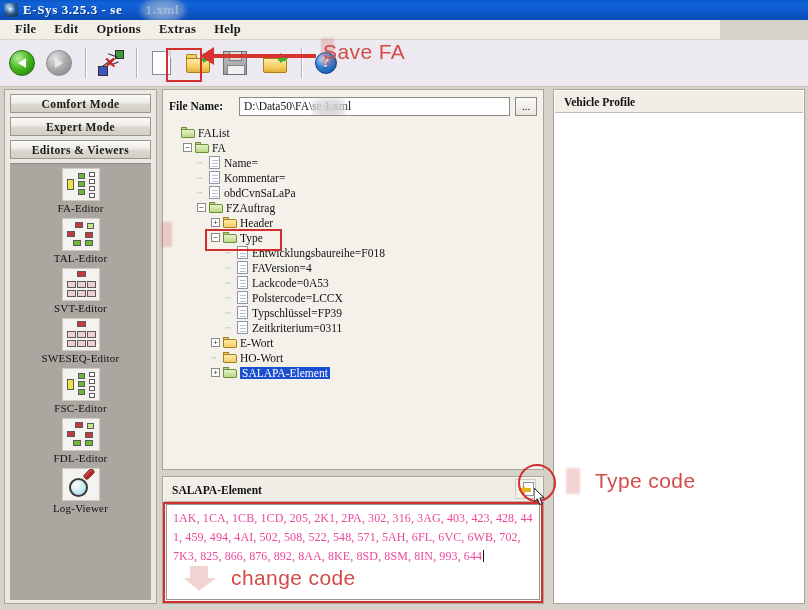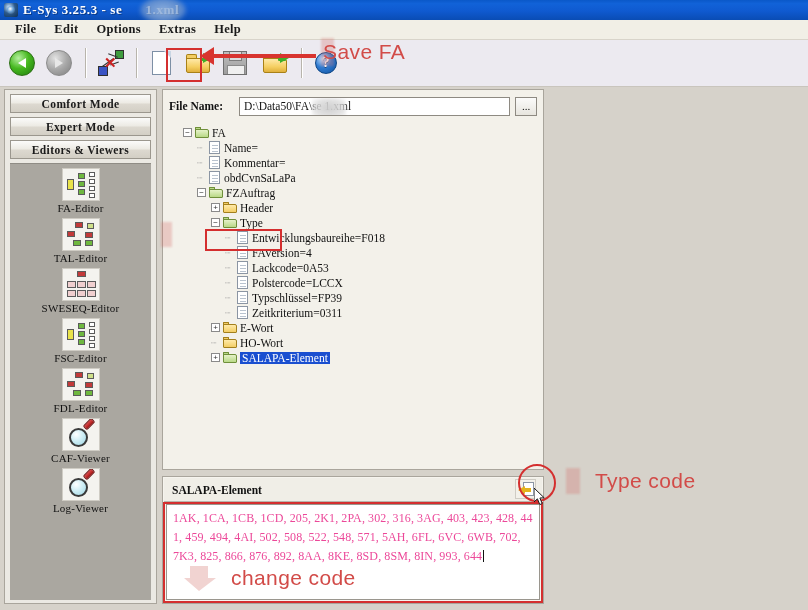--- a/index.html
+++ b/index.html
@@ -43,21 +43,21 @@
   .title-redact {
     position: absolute; left: 140px; top: -3px;
     width: 46px; height: 26px;
     background: radial-gradient(ellipse at center, rgba(150,180,220,.92) 0%, rgba(120,155,205,.75) 55%, rgba(90,130,190,0) 100%);
     border-radius: 50%;
     filter: blur(2px);
   }
 
   
   .menubar {
-    position: absolute; left: 0; top: 20px; width: 808px; height: 20px;
+    position: absolute; left: 0; top: 20px; width: 720px; height: 20px;
     background: #f1efe6;
     border-bottom: 1px solid #d8d4ca;
     display: flex; align-items: center; padding-left: 6px;
   }
   .menubar .mi {
     font-family: "Liberation Serif", serif;
     font-size: 12.5px; font-weight: bold; color: #1a1a1a;
     padding: 1px 9px; letter-spacing: .3px;
   }
 
@@ -475,20 +475,32 @@
           <div class="g-node" style="left:12px;top:3px;width:8px;height:6px;background:#c23a3a;"></div>
           <div class="g-node" style="left:24px;top:4px;width:7px;height:6px;background:#cfe08a;"></div>
           <div class="g-node" style="left:4px;top:12px;width:8px;height:6px;background:#c23a3a;"></div>
           <div class="g-node" style="left:22px;top:13px;width:8px;height:6px;background:#c23a3a;"></div>
           <div class="g-node" style="left:10px;top:21px;width:8px;height:6px;background:#6fb83f;"></div>
           <div class="g-node" style="left:22px;top:21px;width:8px;height:6px;background:#6fb83f;"></div>
         </div>
         <div class="cap">TAL-Editor</div>
       </div>
 
+      <div class="icon-item">
+        <div class="glyph">
+          <div class="g-node" style="left:14px;top:2px;width:9px;height:6px;background:#c23a3a;"></div>
+          <div class="g-node" style="left:4px;top:12px;width:9px;height:7px;background:#f0cfcf;"></div>
+          <div class="g-node" style="left:14px;top:12px;width:9px;height:7px;background:#f0cfcf;"></div>
+          <div class="g-node" style="left:24px;top:12px;width:9px;height:7px;background:#f0cfcf;"></div>
+          <div class="g-node" style="left:4px;top:21px;width:9px;height:7px;background:#f0cfcf;"></div>
+          <div class="g-node" style="left:14px;top:21px;width:9px;height:7px;background:#f0cfcf;"></div>
+          <div class="g-node" style="left:24px;top:21px;width:9px;height:7px;background:#f0cfcf;"></div>
+        </div>
+        <div class="cap">SVT-Editor</div>
+      </div>
 
       <div class="icon-item">
         <div class="glyph">
           <div class="g-node" style="left:14px;top:2px;width:9px;height:6px;background:#c23a3a;"></div>
           <div class="g-node" style="left:4px;top:12px;width:9px;height:7px;background:#f0cfcf;"></div>
           <div class="g-node" style="left:14px;top:12px;width:9px;height:7px;background:#f0cfcf;"></div>
           <div class="g-node" style="left:24px;top:12px;width:9px;height:7px;background:#f0cfcf;"></div>
           <div class="g-node" style="left:4px;top:21px;width:9px;height:7px;background:#f0cfcf;"></div>
           <div class="g-node" style="left:14px;top:21px;width:9px;height:7px;background:#f0cfcf;"></div>
           <div class="g-node" style="left:24px;top:21px;width:9px;height:7px;background:#f0cfcf;"></div>
@@ -515,27 +527,20 @@
           <div class="g-node" style="left:12px;top:3px;width:8px;height:6px;background:#c23a3a;"></div>
           <div class="g-node" style="left:24px;top:4px;width:7px;height:6px;background:#cfe08a;"></div>
           <div class="g-node" style="left:4px;top:12px;width:8px;height:6px;background:#c23a3a;"></div>
           <div class="g-node" style="left:22px;top:13px;width:8px;height:6px;background:#c23a3a;"></div>
           <div class="g-node" style="left:10px;top:21px;width:8px;height:6px;background:#6fb83f;"></div>
           <div class="g-node" style="left:22px;top:21px;width:8px;height:6px;background:#6fb83f;"></div>
         </div>
         <div class="cap">FDL-Editor</div>
       </div>
 
-      <div class="icon-item">
-        <div class="glyph">
-          <div class="mag-glass"></div>
-            <div class="mag-handle"></div>
-        </div>
-        <div class="cap">CAF-Viewer</div>
-      </div>
 
       <div class="icon-item">
         <div class="glyph">
           <div class="mag-glass"></div>
             <div class="mag-handle"></div>
         </div>
         <div class="cap">Log-Viewer</div>
       </div>
 
     </div>
@@ -545,20 +550,28 @@
     <div class="filerow">
       <div class="lbl">File Name:</div>
       <div class="fld">
         <span>D:\Data50\FA\se      1.xml</span>
         <span class="fld-redact"></span>
       </div>
       <div class="dots">...</div>
     </div>
 
     <div class="tree" id="tree">
+        <div class="trow" style="padding-left: 4px;">
+          <div class="expander empty"></div>
+          <div class="f-ico green">
+            <div class="ft"></div>
+            <div class="fb"></div>
+          </div>
+          <span>FAList</span>
+        </div>
         <div class="trow" style="padding-left: 18px;">
           <div class="expander">−</div>
           <div class="f-ico green">
             <div class="ft"></div>
             <div class="fb"></div>
           </div>
           <span>FA</span>
         </div>
         <div class="trow" style="padding-left: 32px;">
           <div class="dashline">┈</div>
@@ -665,20 +678,24 @@
           <div class="arrtail"></div>
       </div>
     </div>
     <div class="codearea" id="codearea">
         <div class="codeline">1AK, 1CA, 1CB, 1CD, 205, 2K1, 2PA, 302, 316, 3AG, 403, 423, 428, 44</div>
         <div class="codeline">1, 459, 494, 4AI, 502, 508, 522, 548, 571, 5AH, 6FL, 6VC, 6WB, 702,</div>
         <div class="codeline">7K3, 825, 866, 876, 892, 8AA, 8KE, 8SD, 8SM, 8IN, 993, 644<span class="caret"></span></div>
       </div>
   </div>
 
+  <div class="right">
+    <div class="hdr">Vehicle Profile</div>
+    <div class="body"></div>
+  </div>
 
   <div class="red-box" style="left:166px;top:48px;width:36px;height:34px;"></div>
   <div class="red-arrow-line" style="left:212px;top:54px;width:104px;"></div>
   <div class="red-arrow-head" style="left:200px;top:47px;"></div>
   <div class="fade-mark" style="left:321px;top:38px;width:13px;height:28px;"></div>
   <div class="anno-text" style="left:323px;top:40px;">Save FA</div>
 
   <div class="red-box" style="left:205px;top:229px;width:77px;height:22px;"></div>
   <div class="fade-mark" style="left:161px;top:222px;width:11px;height:25px;"></div>
 

